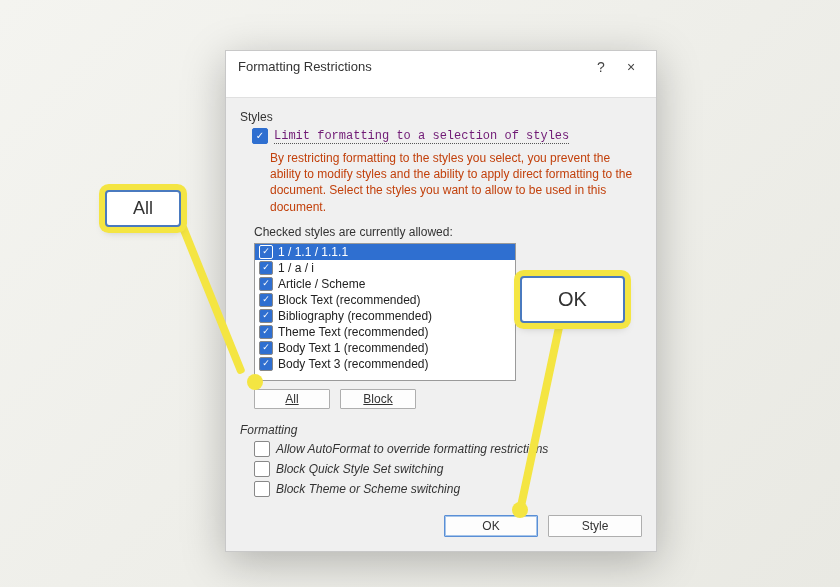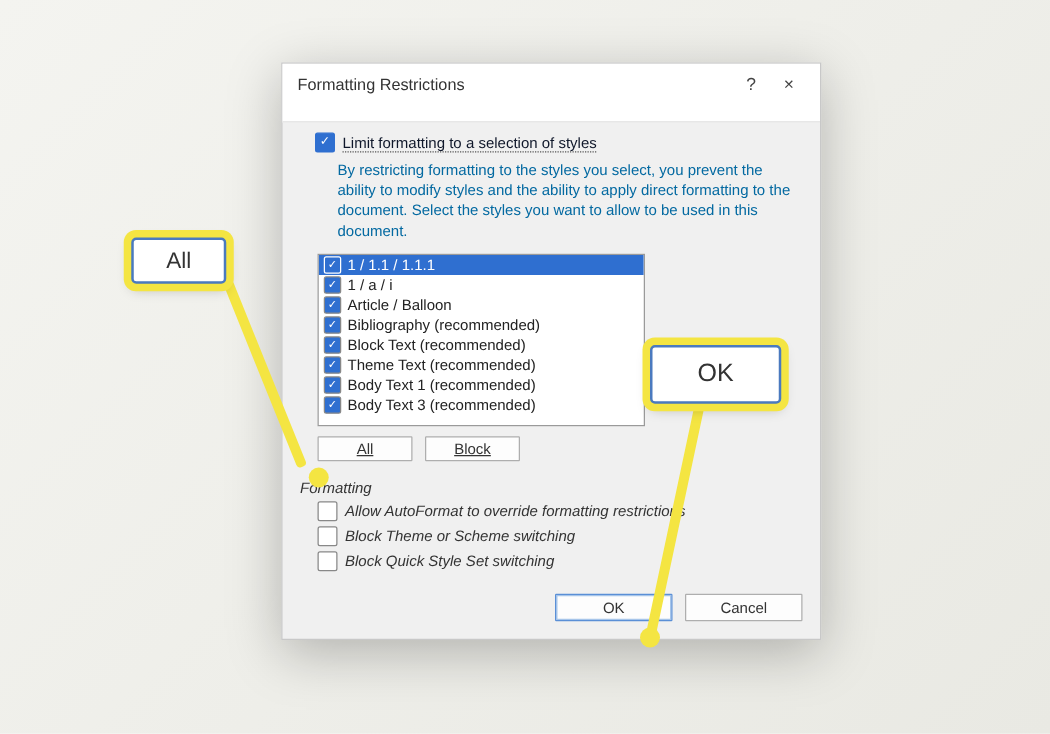--- a/index.html
+++ b/index.html
@@ -17,21 +17,20 @@
     position: absolute;
     left: 225px;
     top: 50px;
     width: 430px;
     background: #f0f0f0;
     border: 1px solid #c8c8c8;
     box-shadow: 0 10px 40px rgba(0,0,0,0.25);
   }
   .titlebar {
     display: flex;
-    align-items: center;
     padding: 8px 10px 22px 12px;
     background: #fff;
     border-bottom: 1px solid #e0e0e0;
   }
   .titlebar .title {
     flex: 1;
     font-size: 13px;
     color: #333;
   }
   .titlebar .tbtn {
@@ -70,27 +69,28 @@
   .cb.checked {
     background: #2f6fd0;
     border-color: #2f6fd0;
   }
   .cb.checked::after {
     content: "✓";
     font-size: 10px;
     line-height: 1;
   }
   .link-label {
-    color: #0f172a;
+    color: #701a75;
     border-bottom: 1px dotted #555;
     padding-bottom: 0;
+    font-family: Liberation Mono, monospace;
   }
   .desc {
     margin: 6px 0 10px 30px;
-    color: #0369a1;
+    color: #c2410c;
     line-height: 1.35;
   }
   .sub-label {
     margin: 4px 0 4px 14px;
     color: #333;
   }
   .listbox {
     margin-left: 14px;
     width: 260px;
     height: 136px;
@@ -216,49 +216,51 @@
 <div class="leader-dot" style="left:512px; top:502px;"></div>
 
 <div class="dialog">
   <div class="titlebar">
     <div class="title">Formatting Restrictions</div>
     <div class="tbtn">?</div>
     <div class="tbtn">×</div>
   </div>
   <div class="body">
 
+    <div class="section-label">Styles</div>
 
     <div class="cb-row">
       <span class="cb checked"></span>
       <span class="link-label">Limit formatting to a selection of styles</span>
     </div>
 
     <div class="desc">By restricting formatting to the styles you select, you prevent the ability to modify styles and the ability to apply direct formatting to the document. Select the styles you want to allow to be used in this document.</div>
 
+    <div class="sub-label">Checked styles are currently allowed:</div>
 
     <div class="listbox" id="styles-listbox">
         <div class="list-item selected">
           <span class="li-cb"></span>
           <span>1 / 1.1 / 1.1.1</span>
         </div>
         <div class="list-item">
           <span class="li-cb"></span>
           <span>1 / a / i</span>
         </div>
         <div class="list-item">
           <span class="li-cb"></span>
-          <span>Article / Balloon</span>
+          <span>Article / Scheme</span>
+        </div>
+        <div class="list-item">
+          <span class="li-cb"></span>
+          <span>Block Text (recommended)</span>
         </div>
         <div class="list-item">
           <span class="li-cb"></span>
           <span>Bibliography (recommended)</span>
-        </div>
-        <div class="list-item">
-          <span class="li-cb"></span>
-          <span>Block Text (recommended)</span>
         </div>
         <div class="list-item">
           <span class="li-cb"></span>
           <span>Theme Text (recommended)</span>
         </div>
         <div class="list-item">
           <span class="li-cb"></span>
           <span>Body Text 1 (recommended)</span>
         </div>
         <div class="list-item">
@@ -274,28 +276,28 @@
 
     <div class="formatting-group">
       <div class="section-label">Formatting</div>
       <div id="fmt-options">
           <div class="fmt-row">
             <span class="cb"></span>
             <span>Allow AutoFormat to override formatting restrictions</span>
           </div>
           <div class="fmt-row">
             <span class="cb"></span>
-            <span>Block Theme or Scheme switching</span>
+            <span>Block Quick Style Set switching</span>
           </div>
           <div class="fmt-row">
             <span class="cb"></span>
-            <span>Block Quick Style Set switching</span>
+            <span>Block Theme or Scheme switching</span>
           </div>
         </div>
     </div>
 
     <div class="footer">
       <div class="btn primary">OK</div>
-      <div class="btn">Cancel</div>
+      <div class="btn">Style</div>
     </div>
 
   </div>
 </div>
 
 </body></html>

